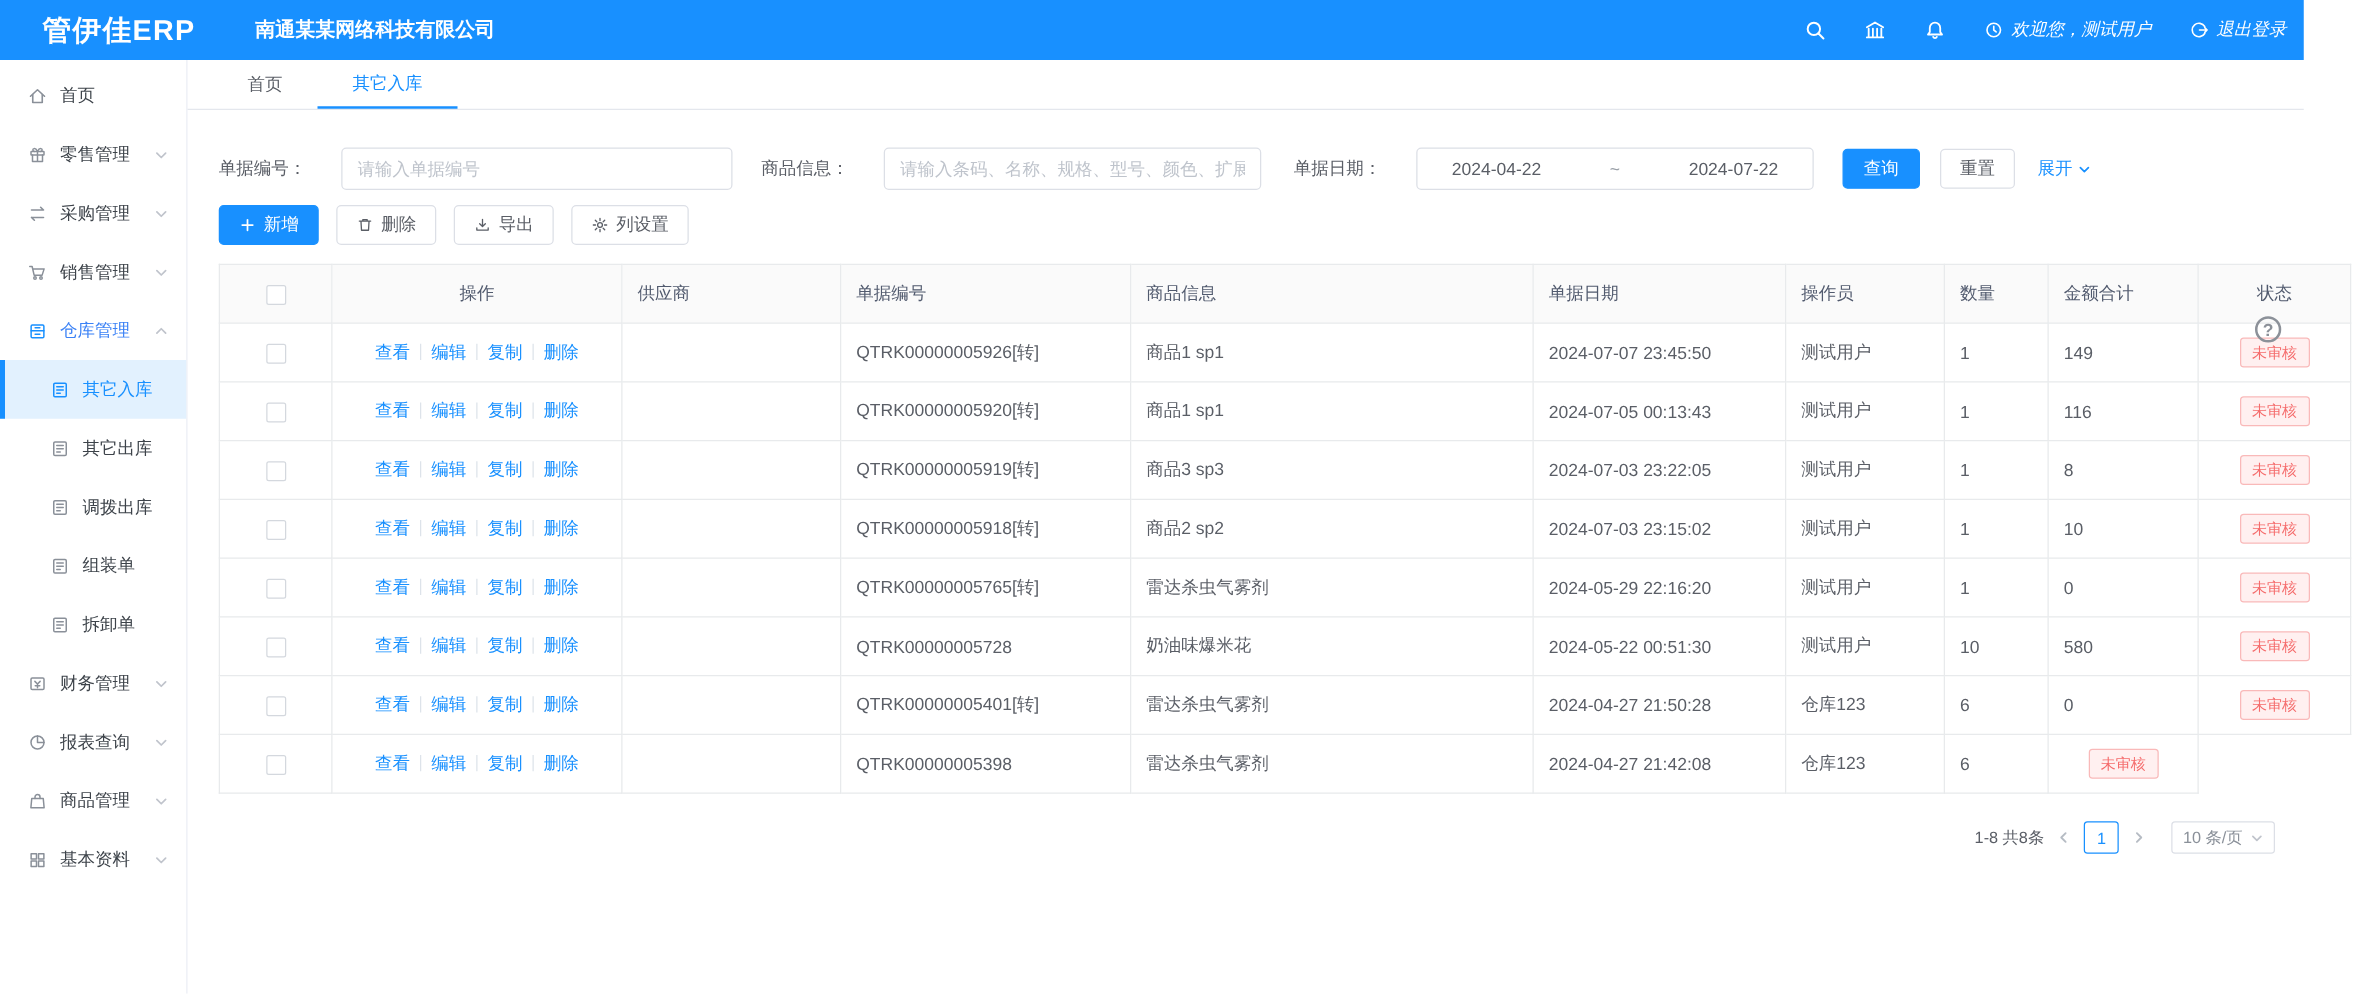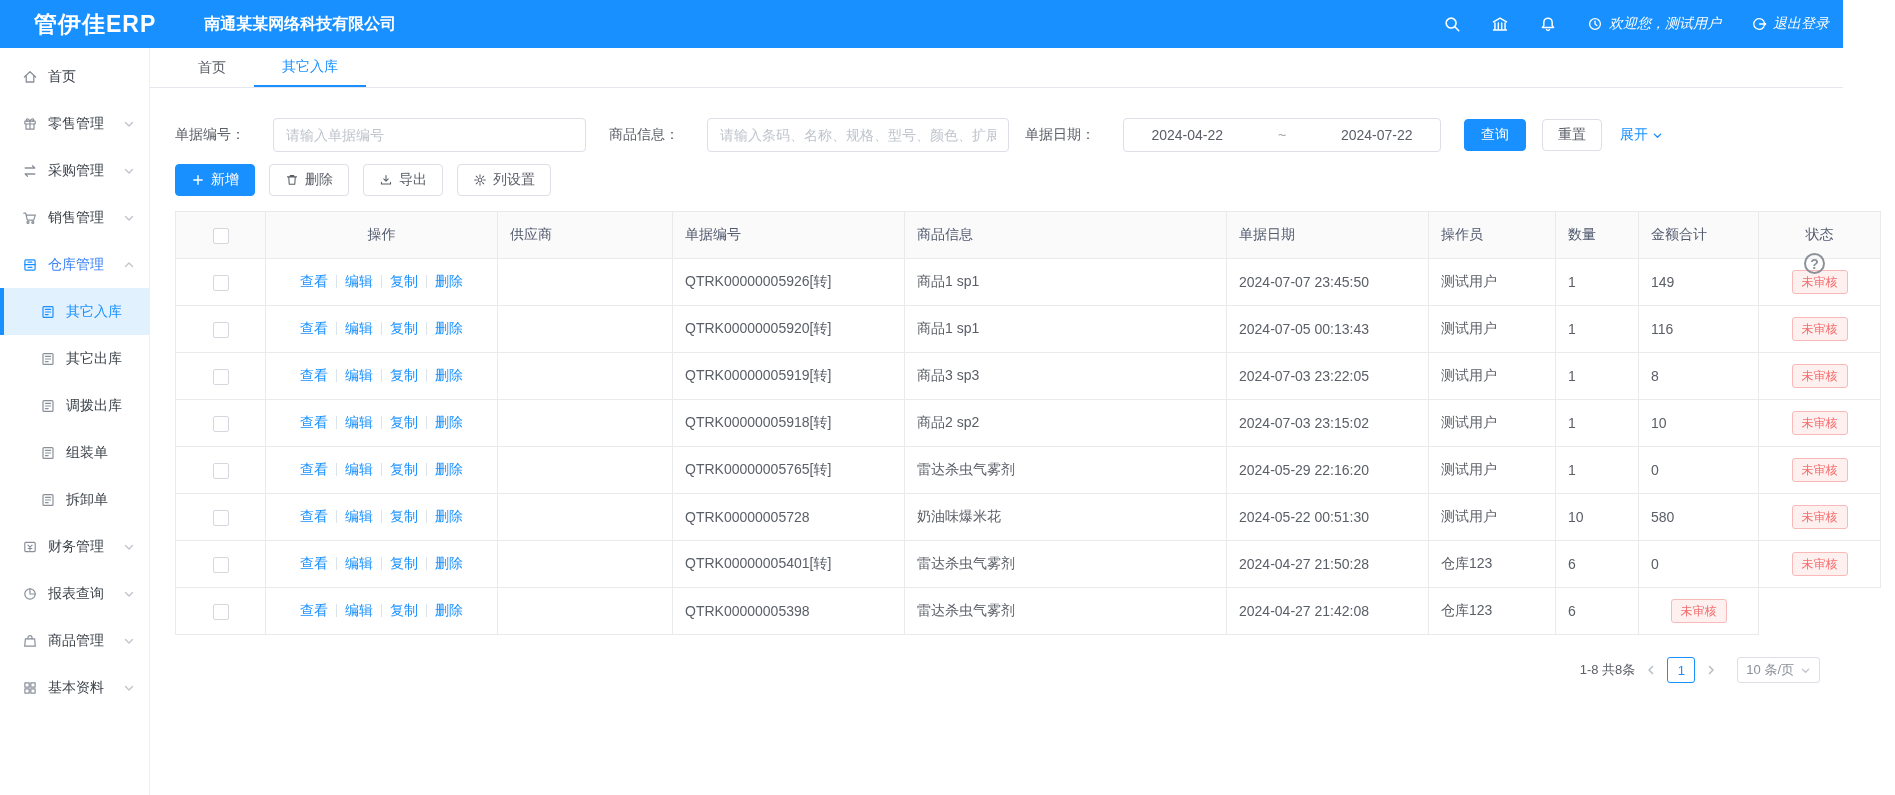--- a/index.html
+++ b/index.html
@@ -43,21 +43,21 @@
 
   
   .content { flex:1; position:relative; }
   .filter-row { display:flex; align-items:center; margin:30px 0 0 25px; height:34px; }
   .f-label { font-size:14px; color:#5a5e66; margin-right:28px; white-space:nowrap; }
   .f-input { height:34px; border:1px solid #dcdfe6; border-radius:4px; padding:0 12px; font-size:14px; color:#000000;
     font-family:"Liberation Sans","DejaVu Sans",sans-serif; outline:none; }
   .f-input::placeholder { color:#bfc4cc; }
   #bill-no-input { width:313px; }
   #product-input { width:302px; margin-right:0; }
-  .ml23 { margin-left:23px; } .ml26 { margin-left:16px; }
+  .ml23 { margin-left:23px; } .ml26 { margin-left:26px; }
   .date-box { width:318px; height:34px; border:1px solid #dcdfe6; border-radius:4px; display:flex; align-items:center;
     justify-content:space-around; font-size:14px; color:#5a5e66; cursor:pointer; }
   .date-box .tilde { color:#9aa0a8; }
   .btn { height:32px; border-radius:4px; font-size:14px; display:inline-flex; align-items:center; justify-content:center;
     cursor:pointer; white-space:nowrap; border:1px solid #dcdfe6; background:#fff; color:#5a5e66; }
   .btn.primary { background:#1890ff; border-color:#1890ff; color:#fff; }
   #search-btn { width:62px; margin-left:23px; }
   #reset-btn { width:60px; margin-left:16px; }
   .expand-link { margin-left:18px; color:#1890ff; font-size:14px; display:inline-flex; align-items:center; cursor:pointer; }
   .expand-link svg { width:11px; height:11px; margin-left:4px; }

